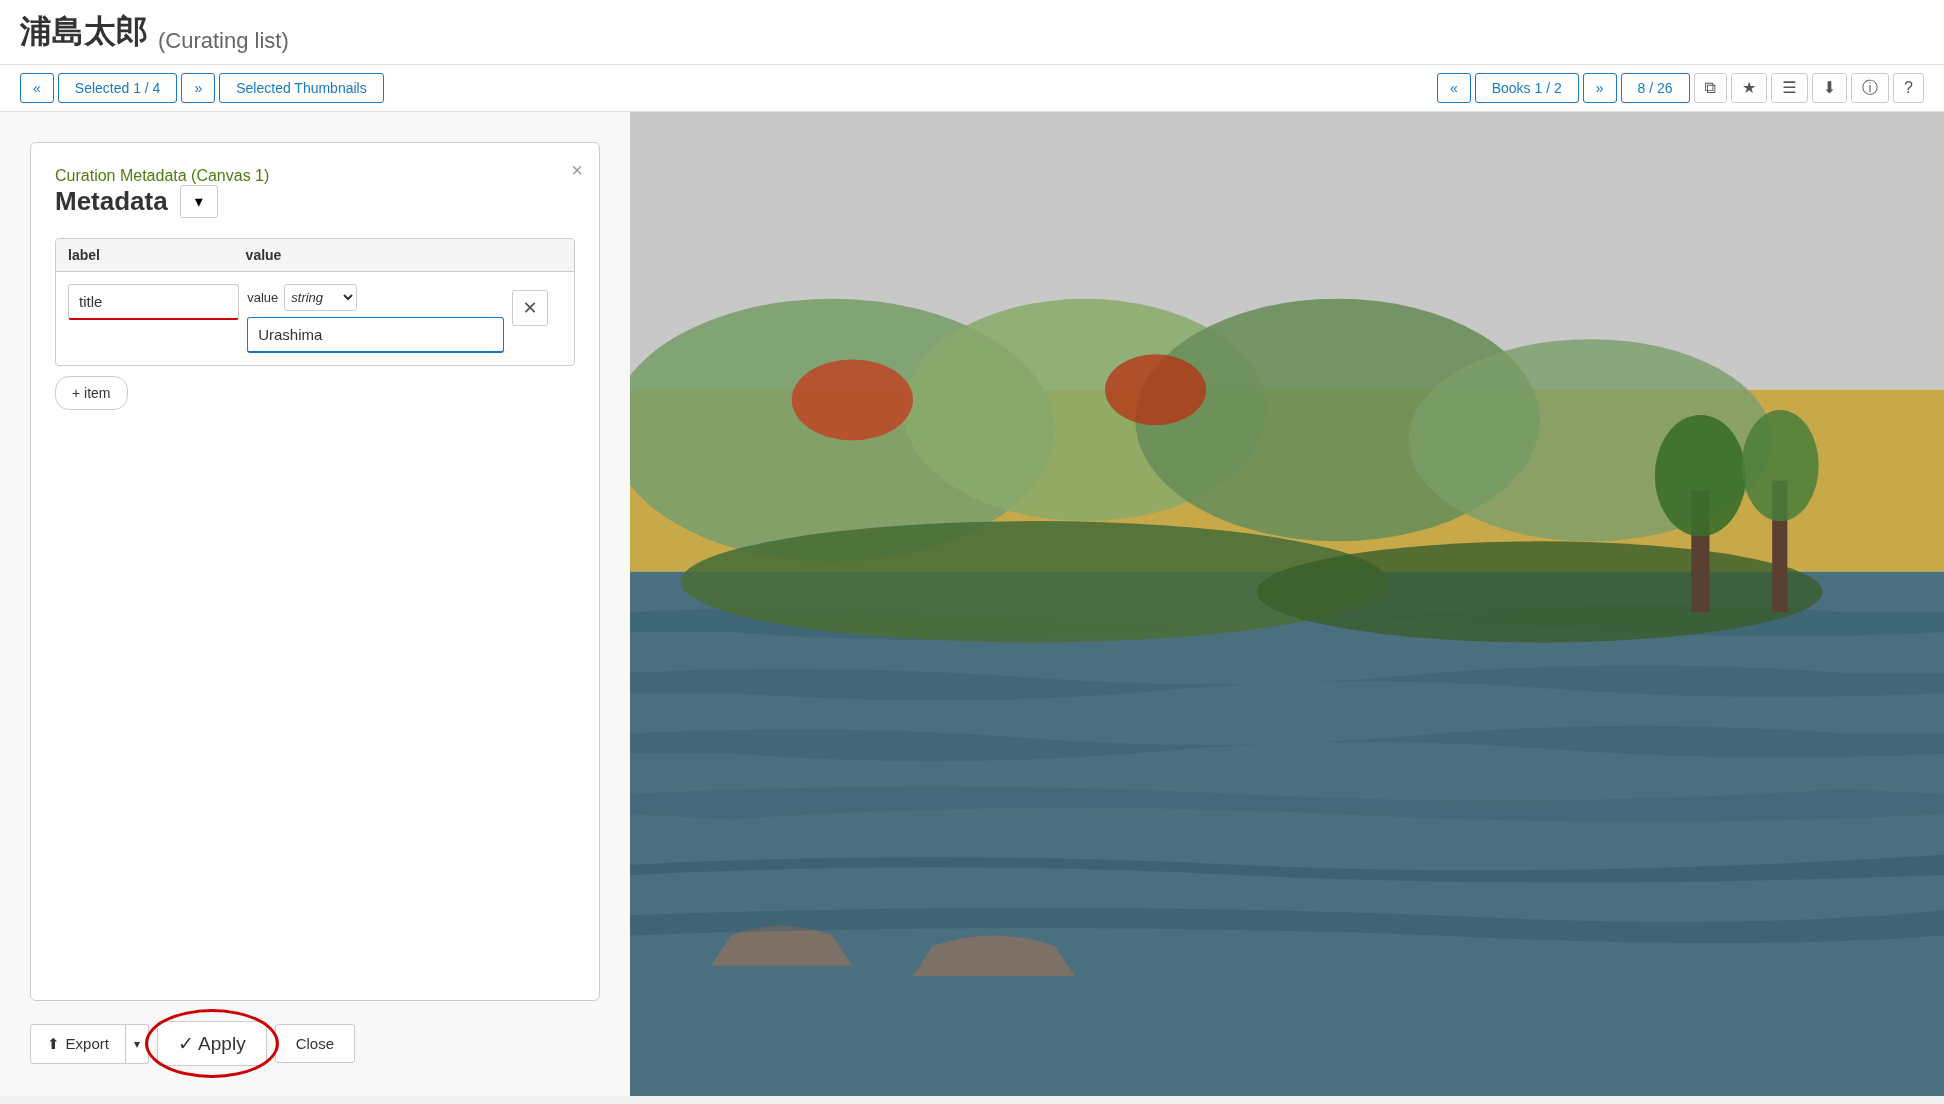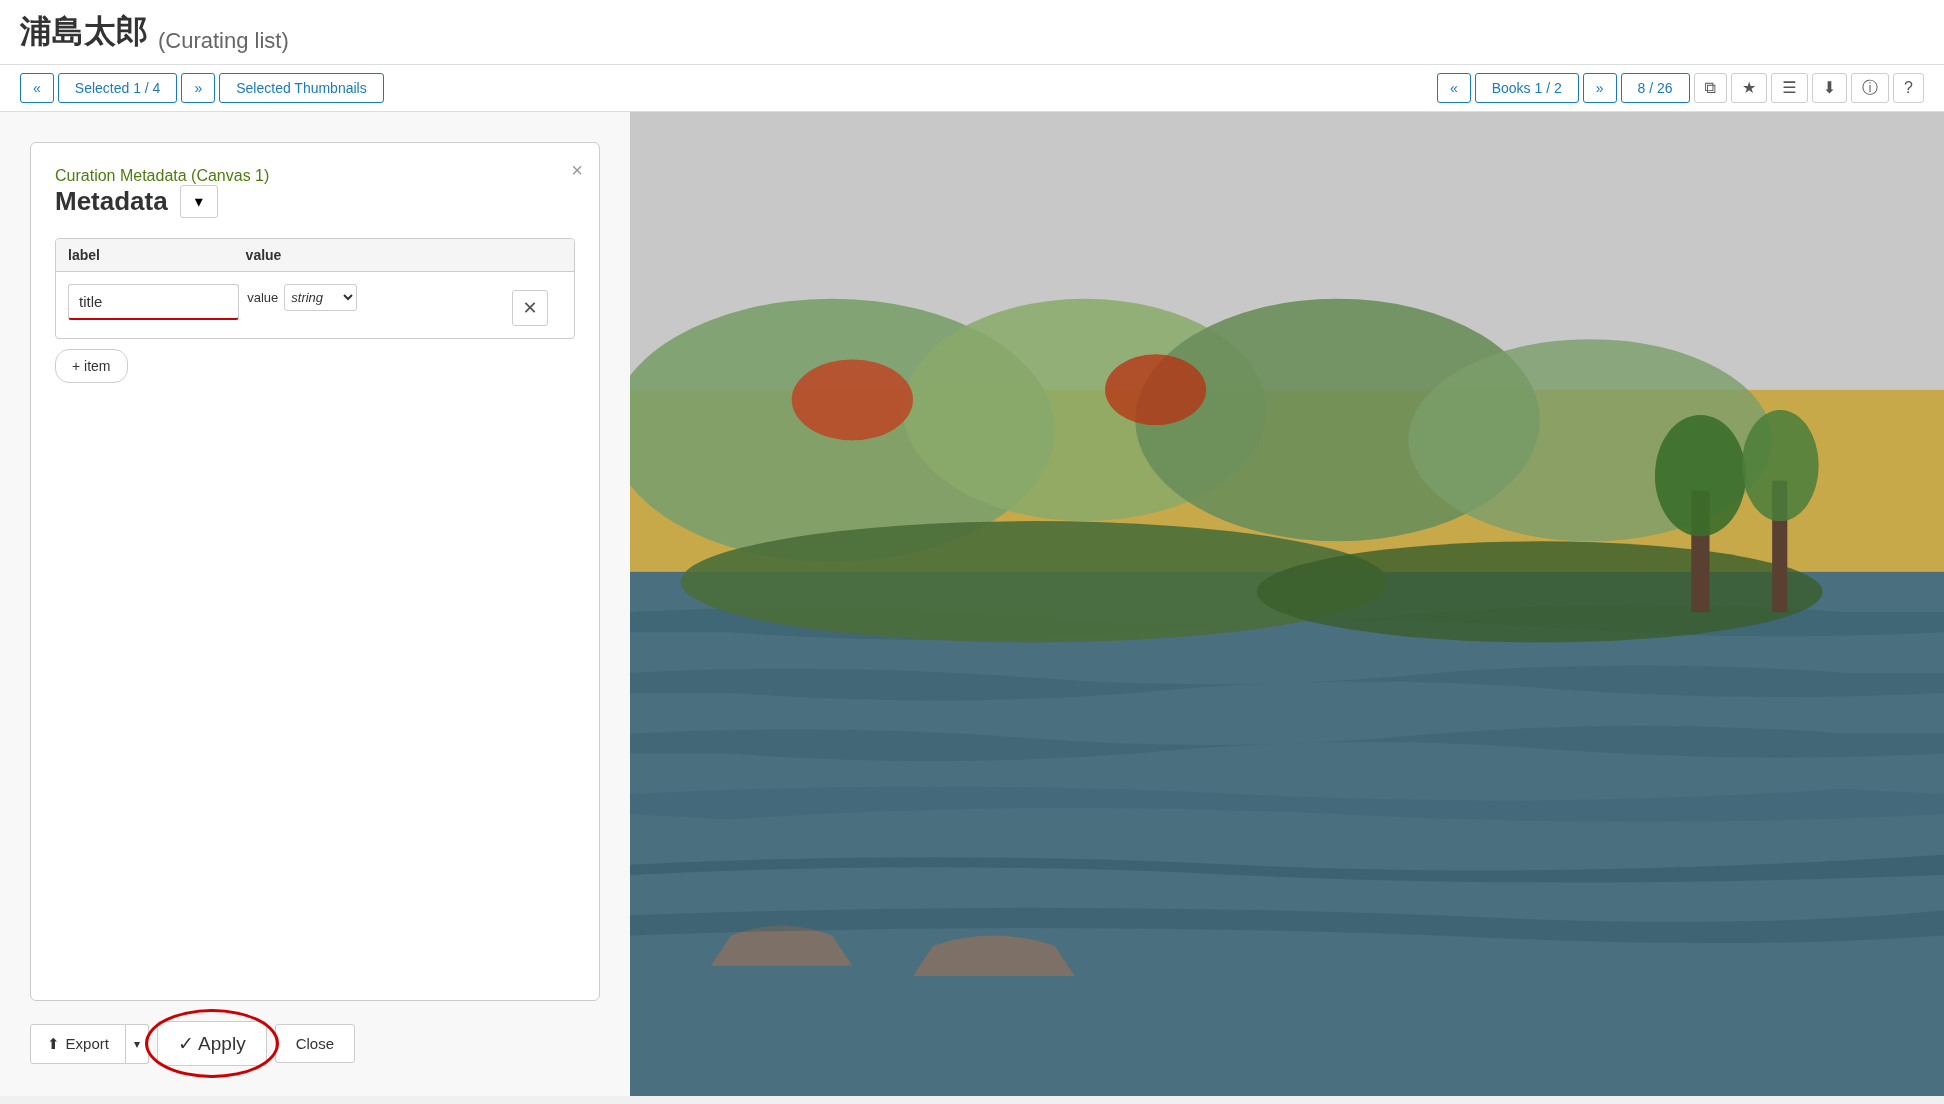--- a/index.html
+++ b/index.html
@@ -411,20 +411,21 @@
             </div>
             <div class="value-cell">
               <div class="value-type-row">
                 <span class="value-label-small">value</span>
                 <select class="type-select">
                   <option>string</option>
                   <option>number</option>
                   <option>boolean</option>
                 </select>
               </div>
+              <input class="value-input" type="text" value="Urashima" style="">
             </div>
             <div class="action-cell">
               <button class="delete-btn">✕</button>
             </div>
           </div>
         </div>
       </div>
 
       
       <button class="add-item-btn">+ item</button>

